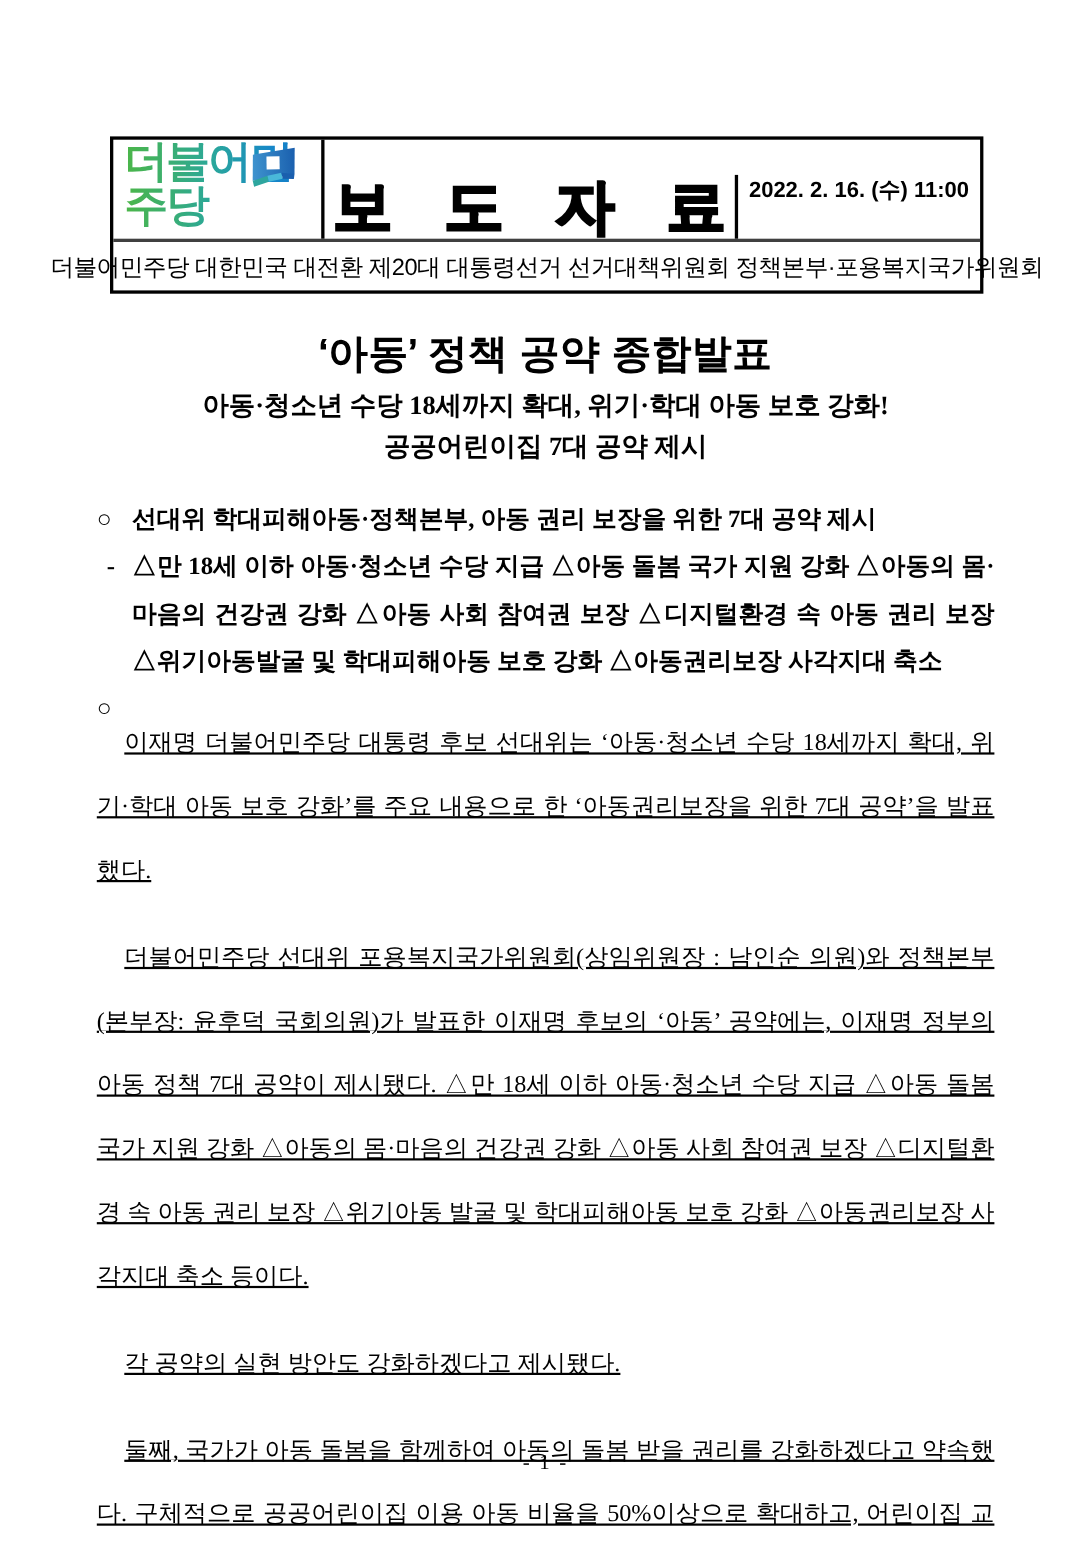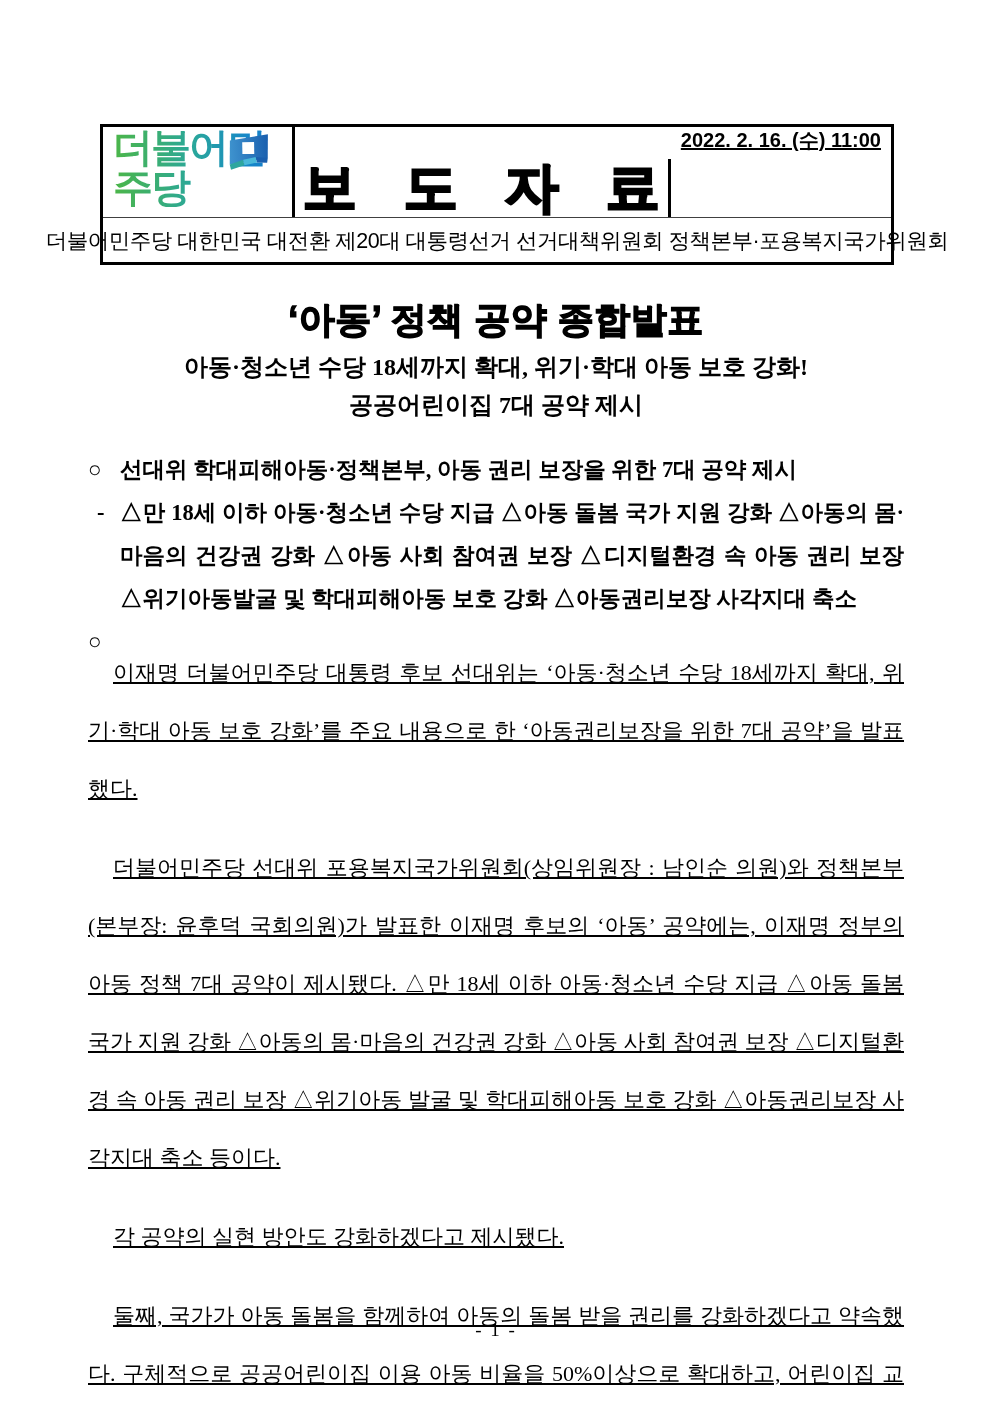--- a/index.html
+++ b/index.html
@@ -37,40 +37,40 @@
     flex: 1; border-right: 3px solid #000;
     display: flex; align-items: center; justify-content: center; margin-top: 32px;
   }
   .doctype-text {
     font-family: "Liberation Sans", sans-serif;
     font-weight: 900; font-size: 54px; letter-spacing: 16px;
     -webkit-text-stroke: 2.4px #000; white-space: nowrap;
     transform: translateX(8px);
   }
   .date-cell {
-    width: 250px; display: flex; align-items: flex-start; justify-content: center; text-decoration: underline;
+    width: 250px; display: flex; align-items: center; justify-content: center;
   }
   .date-text {
     font-family: "Liberation Sans", sans-serif;
     font-weight: 700; font-size: 20px; letter-spacing: 0px; white-space: nowrap;
   }
   .press-bottom {
-    border-top: 1px solid #404040; height: 44px;
+    border-top: 3px solid #404040; height: 44px;
     display: flex; align-items: center; justify-content: center;
   }
   .committee-text {
     font-family: "Liberation Sans", sans-serif;
     font-size: 21.5px; font-weight: 500; white-space: nowrap; letter-spacing: -0.5px;
   }
 
   
   .title-block { margin-top: 34px; text-align: center; }
   .main-title {
     font-family: "Liberation Sans", sans-serif;
-    font-weight: 700; font-size: 36px; line-height: 1.15;
+    font-weight: 400; font-size: 36px; line-height: 1.15;
     -webkit-text-stroke: 1.4px #000; letter-spacing: 0.5px;
   }
   .subtitle { font-weight: 700; font-size: 24px; line-height: 38px; margin-top: 8px; }
   .subtitle + .subtitle { margin-top: 0; }
 
   
   .summary { margin-top: 24px; font-weight: 700; font-size: 22.5px; line-height: 43px; }
   .summary-item { position: relative; padding-left: 32px; text-align: justify; }
   .summary-item .marker { position: absolute; left: 0; top: 0; font-weight: 700; }
   .summary-item.sub { padding-left: 32px; }

